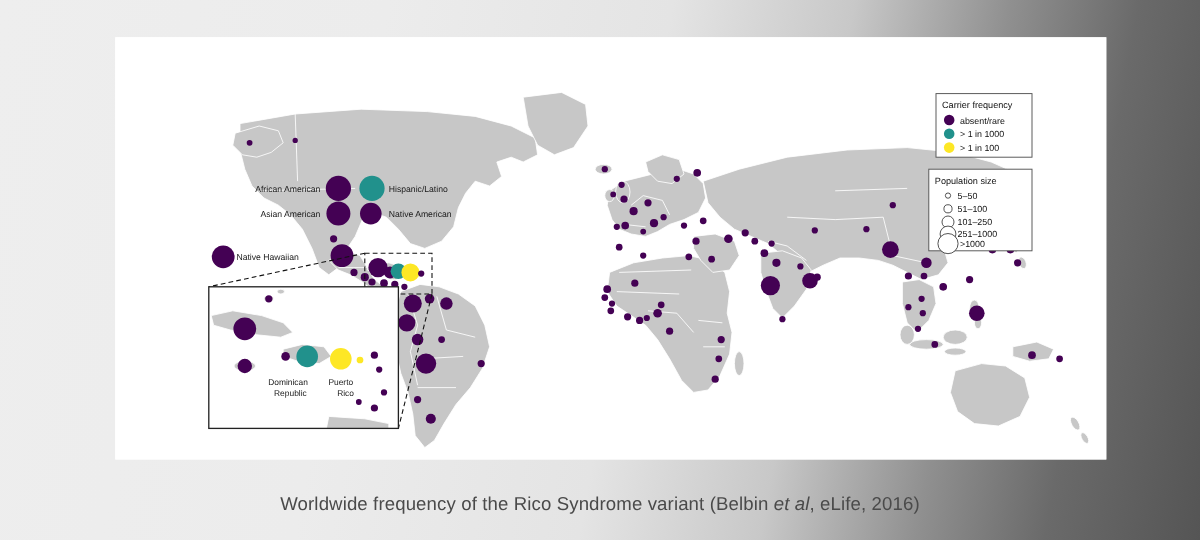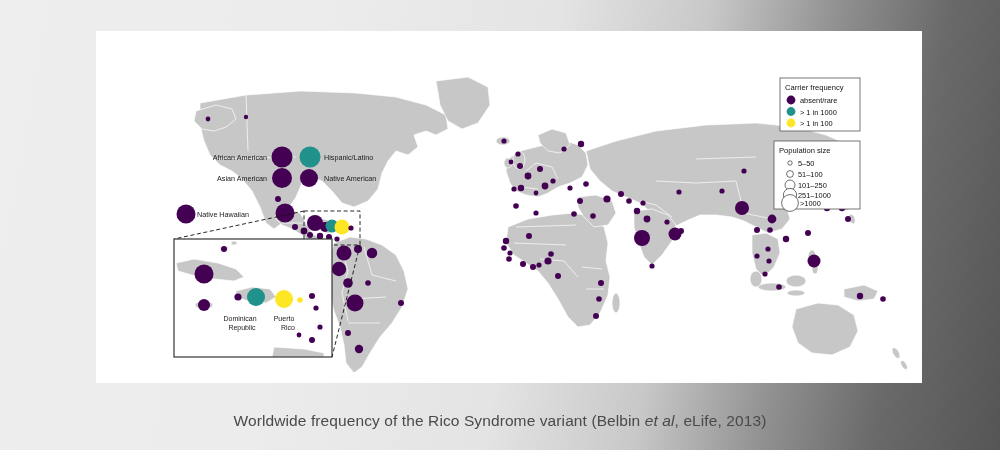--- a/index.html
+++ b/index.html
@@ -368,16 +368,16 @@
         <circle class="size-circle" cx="16" cy="54" r="6.6"></circle>
         <text class="legend-item" x="24" y="56.5">251–1000</text>
         <circle class="size-circle" cx="16" cy="62" r="8.4"></circle>
         <text class="legend-item" x="26" y="64.5">&gt;1000</text>
       </g>
 
     </svg>
   </div>
 
   <div id="caption">
-    <span>Worldwide frequency of the Rico Syndrome variant (Belbin </span><span class="ital">et al</span><span>, eLife, 2013)</span>
+    <span>Worldwide frequency of the Rico Syndrome variant (Belbin </span><span class="ital">et al</span><span>, eLife, 2016)</span>
   </div>
 
 </div>
 
 </body></html>

